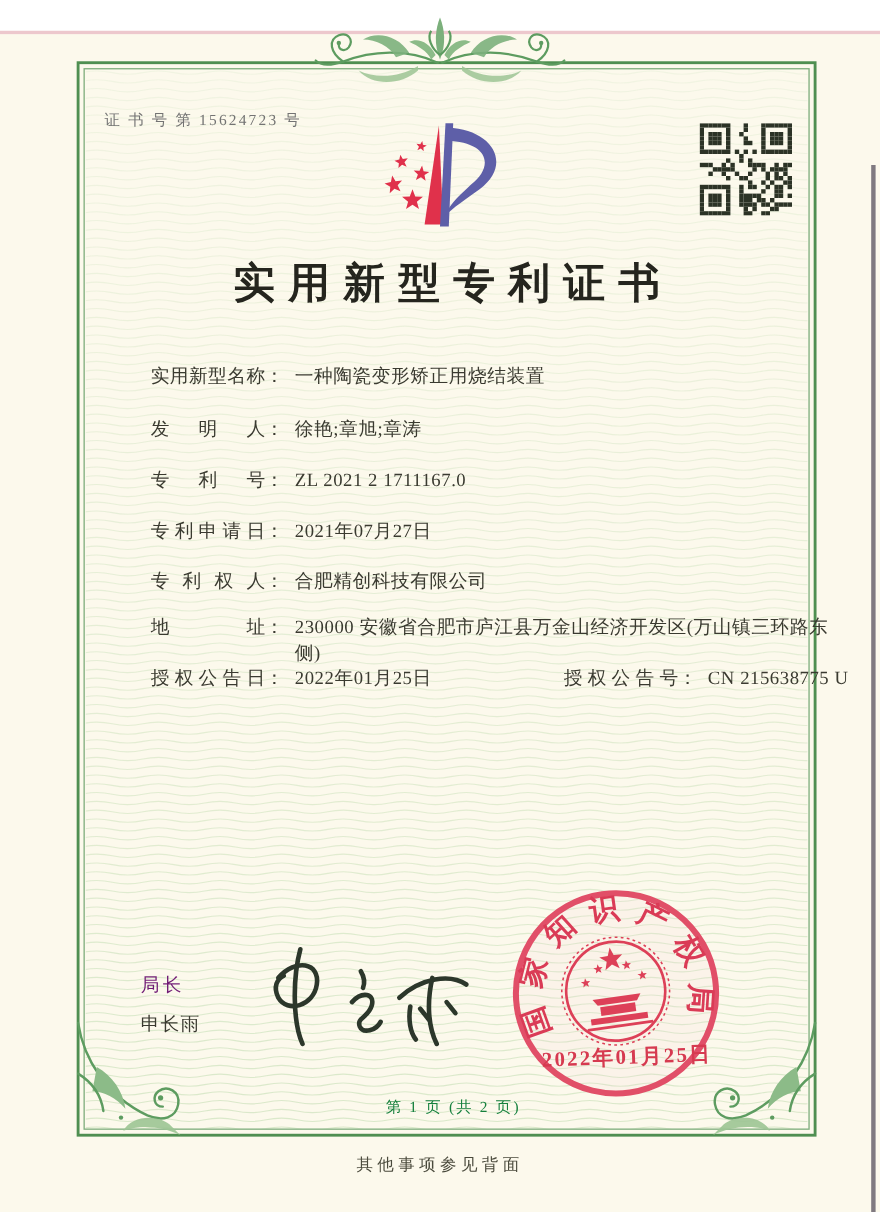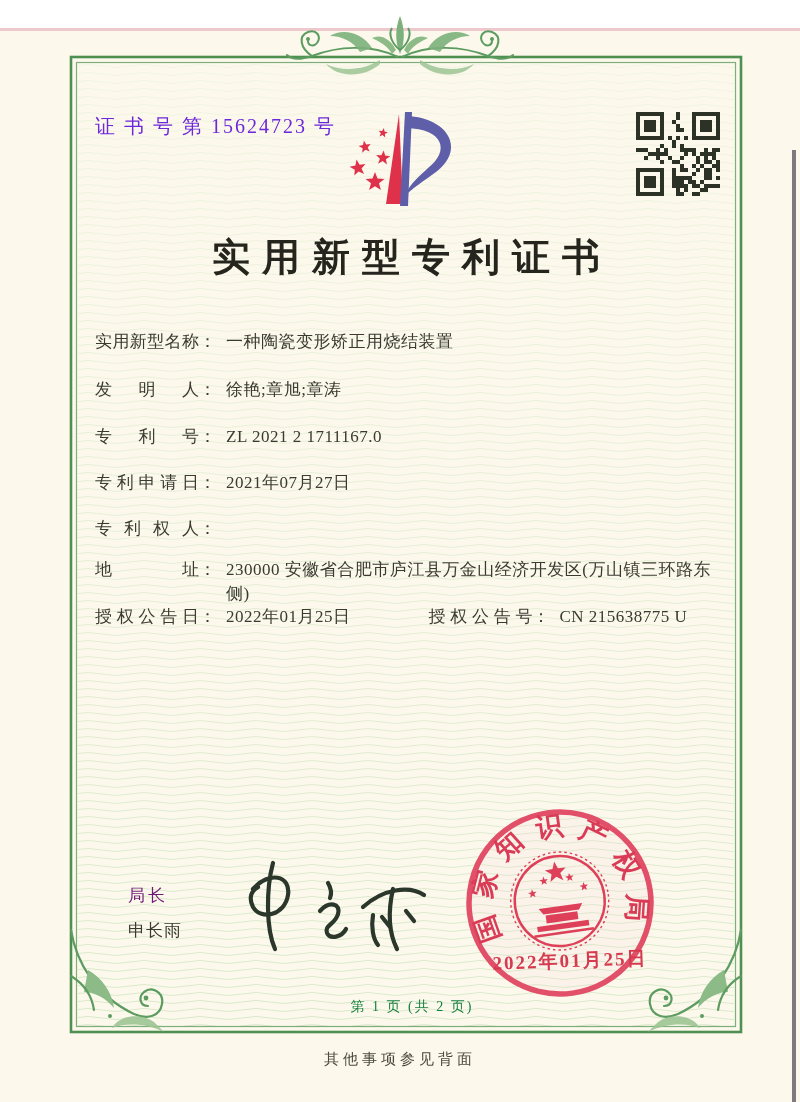--- a/index.html
+++ b/index.html
@@ -8,28 +8,28 @@
     background:#fcf9ec;
     font-family:"Liberation Serif","DejaVu Serif",serif;
     color:#33332a;
   }
   .scan-top{position:absolute;left:0;top:0;width:800px;height:28px;background:#ffffff;}
   .scan-pinkline{position:absolute;left:0;top:28px;width:800px;height:3px;background:#e9bcc6;opacity:.8;}
   .scan-rightline{position:absolute;left:792px;top:150px;width:4px;height:952px;background:#4b4453;opacity:.7;}
   .bg-svg{position:absolute;left:0;top:0;z-index:0;pointer-events:none;}
   .content{position:absolute;left:0;top:0;width:800px;height:1102px;z-index:2;}
 
-  .cert-no{position:absolute;left:95px;top:113px;font-size:20px;letter-spacing:2px;color:#6d28d9;}
+  .cert-no{position:absolute;left:95px;top:101px;font-size:14px;letter-spacing:2px;color:#737373;}
   .logo-svg{position:absolute;left:330px;top:103px;}
   .qr{position:absolute;left:636px;top:112px;width:84px;height:84px;}
   .title{position:absolute;left:0;top:232px;width:100%;text-align:center;
     font-size:38px;font-weight:600;letter-spacing:12px;color:#25251e;padding-left:12px;}
 
   .frow{position:absolute;left:95px;font-size:17px;color:#3a3a30;display:flex;align-items:flex-start;line-height:24px;}
-  .flabel{display:inline-block;width:104px;text-align:justify;text-align-last:justify;flex:none;}
+  .flabel{display:inline-block;width:104px;text-align:justify;text-align-last:justify;flex:none;margin-left:42px;}
   .fcolon{flex:none;margin-right:10px;}
   .fvalue{display:block;max-width:500px;letter-spacing:.5px;}
   .grant-pair{display:flex;}
   .grant-gap{width:78px;flex:none;}
 
   .paras{position:absolute;left:90px;top:640px;width:622px;font-size:15.5px;line-height:29.5px;
     color:#45453a;text-align:justify;}
   .paras p{margin:0;text-indent:2em;letter-spacing:.6px;}
 
   .sig-role{position:absolute;left:128px;top:884px;font-size:17px;color:#701a75;letter-spacing:3px;}
@@ -452,20 +452,21 @@
       <span class="fvalue">ZL 2021 2 1711167.0</span>
     </div>
     <div class="frow" style="top:471px">
       <span class="flabel">专利申请日</span>
       <span class="fcolon">：</span>
       <span class="fvalue">2021年07月27日</span>
     </div>
     <div class="frow" style="top:517px">
       <span class="flabel">专利权人</span>
       <span class="fcolon">：</span>
+      <span class="fvalue">合肥精创科技有限公司</span>
     </div>
     <div class="frow" style="top:558px">
       <span class="flabel">地址</span>
       <span class="fcolon">：</span>
       <span class="fvalue">230000 安徽省合肥市庐江县万金山经济开发区(万山镇三环路东侧)</span>
     </div>
 
     <div class="frow" style="top:605px">
       <span class="grant-pair">
         <span class="flabel">授权公告日</span>

